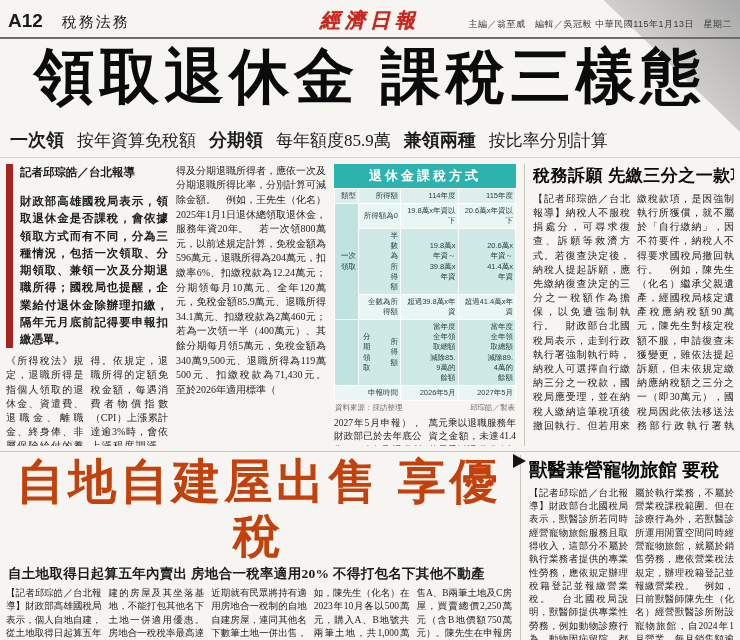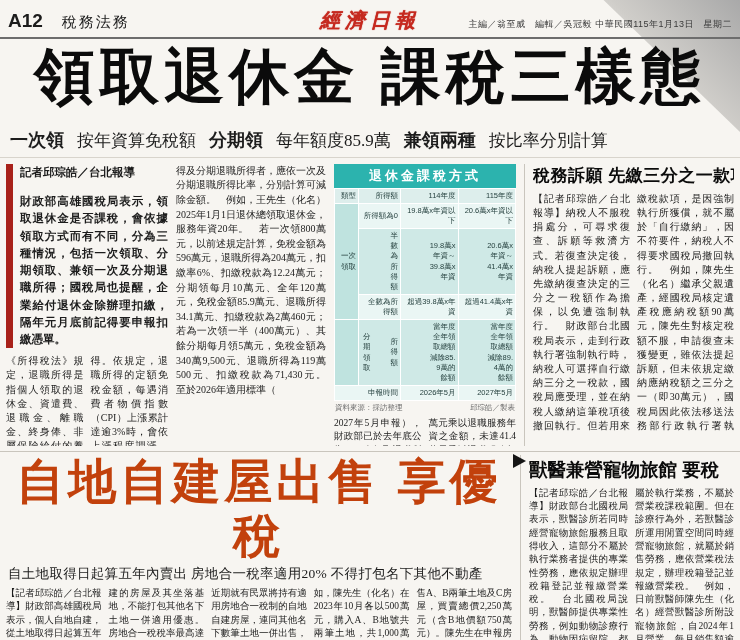--- a/index.html
+++ b/index.html
@@ -56,21 +56,21 @@
   
   .appeal-hl{font-family:"Liberation Sans",sans-serif;font-weight:900;font-size:17px;letter-spacing:0.5px;
         white-space:nowrap;margin:0 0 5px;color:#0b0b0b;}
   .zone-right .cols2{height:250px;overflow:hidden;}
   
   .bottom{display:flex;gap:8px;padding:3px 6px 0;border-top:1px solid #c9c5bd;margin-top:5px;height:204px;
         position:relative;z-index:1;}
   .bottom-left{width:506px;overflow:hidden;}
   .house-hl{font-family:"Liberation Sans",sans-serif;font-weight:900;font-size:48px;line-height:1.12;
         letter-spacing:4px;text-align:center;margin:0;color:#c2410c;}
-  .house-sub{font-size:13.5px;font-weight:400;padding:3px 2px 4px;letter-spacing:0.3px;white-space:nowrap;}
+  .house-sub{font-size:13.5px;font-weight:700;padding:3px 2px 4px;letter-spacing:0.3px;white-space:nowrap;}
   .cols5{column-count:5;column-gap:7px;font-size:9.5px;line-height:1.38;text-align:justify;height:116px;overflow:hidden;}
   .bottom-right{flex:1;overflow:visible;position:relative;}
   .vet-hl{font-family:"Liberation Sans",sans-serif;font-weight:900;font-size:18.5px;white-space:nowrap;
         margin:2px 0 5px;color:#0b0b0b;}
   .bottom-right .cols2{height:168px;overflow:hidden;font-size:9.5px;line-height:1.4;}
   .arrow-marker{position:absolute;left:-16px;top:-1px;width:0;height:0;
         border-left:13px solid #151515;border-top:7px solid transparent;border-bottom:7px solid transparent;}
 </style>
 </head>
 <body>

